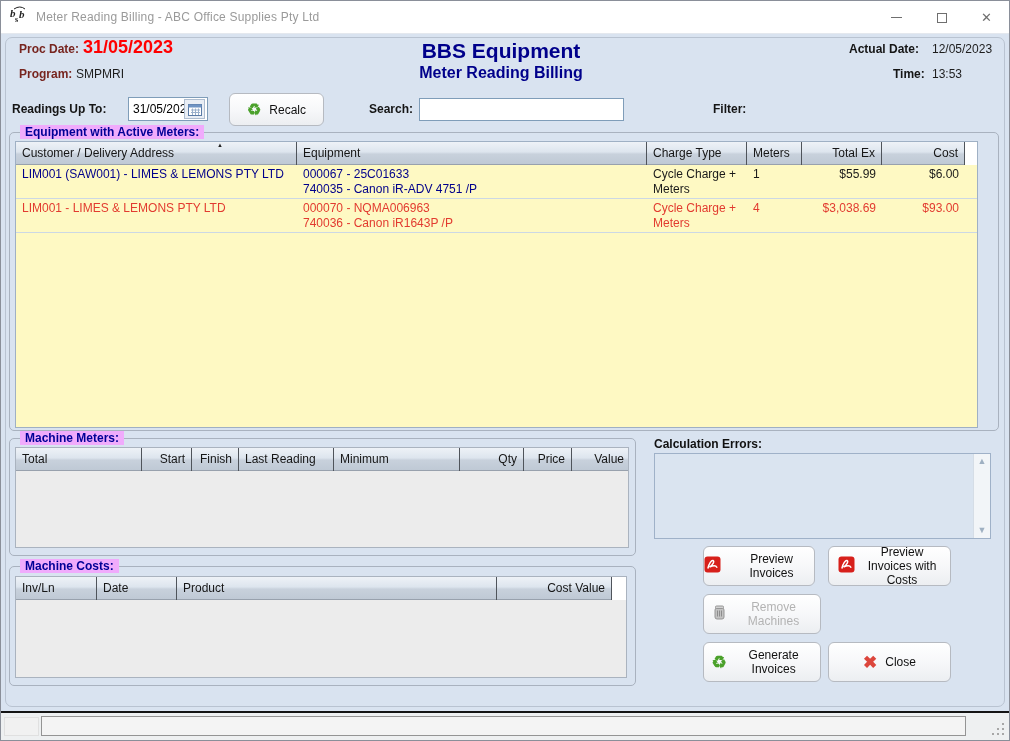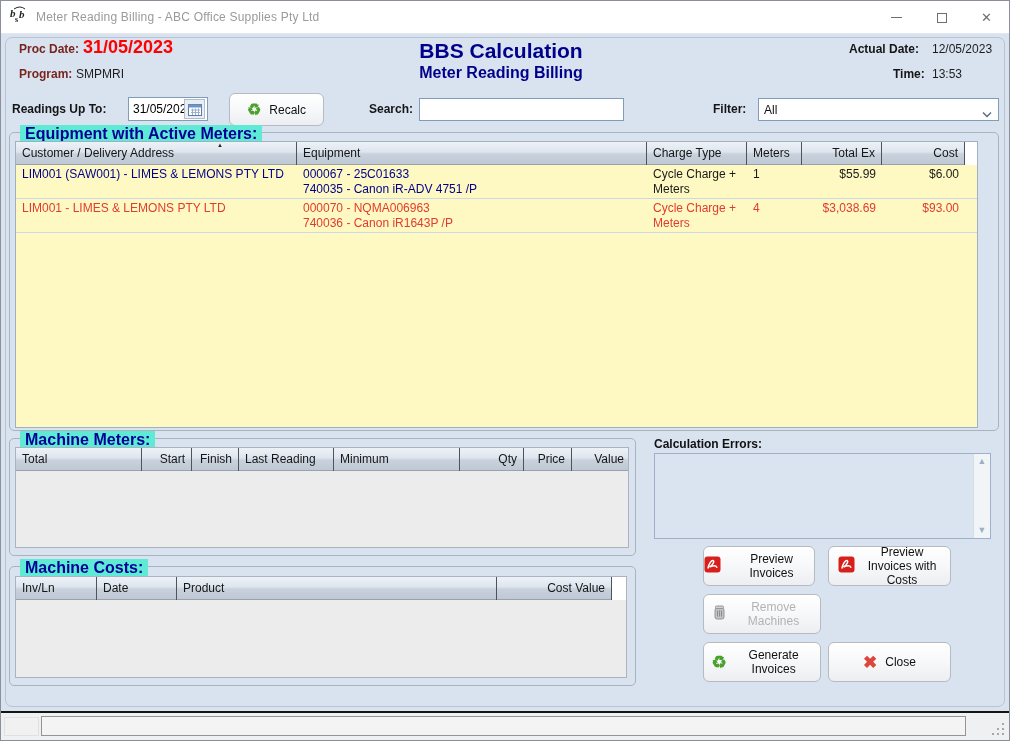--- a/index.html
+++ b/index.html
@@ -62,22 +62,22 @@
 
   .search-input { position:absolute; left:418px; top:97px; width:205px; height:23px;
                   border:1px solid #7f9db9; font:12px "Liberation Sans",sans-serif; padding:0 5px; outline:none; }
   .filter-select { position:absolute; left:757px; top:97px; width:241px; height:23px;
                    background:#fff; border:1px solid #7f9db9; display:flex; align-items:center;
                    font-size:12px; color:#111; padding-left:5px; cursor:pointer; }
   .filter-chevron { position:absolute; right:6px; top:8px; }
 
   
   .groupbox { position:absolute; border:1px solid #a9b2bf; border-radius:5px; }
-  .groupbox-title { position:absolute; top:-8px; left:10px; background:#5eead4; padding:0 5px;
-                    font-size:16px; font-weight:bold; color:#000096; white-space:nowrap; }
+  .groupbox-title { position:absolute; top:-8px; left:10px; background:#f0abfc; padding:0 5px;
+                    font-size:12px; font-weight:bold; color:#000096; white-space:nowrap; }
   .gb-equipment { left:8px; top:131px; width:990px; height:299px; }
   .gb-meters    { left:8px; top:437px; width:627px; height:118px; }
   .gb-costs     { left:8px; top:565px; width:627px; height:120px; }
 
   
   .tbl { position:absolute; border:1px solid #9fb0c4; background:#fff; overflow:hidden; }
   .tbl-hdr { position:relative; height:23px;
     background:linear-gradient(180deg,#eef2f7 0%,#dde5ee 45%,#c8d1dc 55%,#bfc9d5 100%);
     border-bottom:1px solid #98a1ad; }
   .hcell { position:absolute; top:0; height:23px; font-size:12px; color:#161616;
@@ -172,21 +172,21 @@
           <span class="glyph-close">✕</span>
         </div>
     </div>
   </div>
 
   <span class="lbl maroon" style="left:10px; top:41px;">Proc Date:</span>
   <span class="proc-date-value">31/05/2023</span>
   <span class="lbl maroon" style="left:10px; top:66px;">Program:</span>
   <span class="val" style="left:75px; top:66px;">SMPMRI</span>
 
-  <div class="app-title">BBS Calculation</div>
+  <div class="app-title">BBS Equipment</div>
   <div class="app-subtitle">Meter Reading Billing</div>
 
   <span class="lbl" style="left:848px; top:41px;">Actual Date:</span>
   <span class="val" style="left:931px; top:41px;">12/05/2023</span>
   <span class="lbl" style="left:892px; top:66px;">Time:</span>
   <span class="val" style="left:931px; top:66px;">13:53</span>
 
   <div class="main-panel"></div>
 
   <span class="lbl" style="left:11px; top:101px;">Readings Up To:</span>
@@ -207,28 +207,20 @@
 
   <div class="btn recalc-btn">
     <span class="recycle-ico small">♻</span>
     <span class="btn-label">Recalc</span>
   </div>
 
   <span class="lbl" style="left:368px; top:101px;">Search:</span>
   <input class="search-input" value="" style="">
 
   <span class="lbl" style="left:712px; top:101px;">Filter:</span>
-  <div class="filter-select">
-    <span>All</span>
-    <span class="filter-chevron">
-      <svg width="10" height="7" viewBox="0 0 10 7">
-          <polyline points="1,1.5 5,5.5 9,1.5" fill="none" stroke="#5a6a7a" stroke-width="1.4"></polyline>
-        </svg>
-    </span>
-  </div>
 
   <div class="groupbox gb-equipment">
     <span class="groupbox-title">Equipment with Active Meters:</span>
   </div>
 
   <div class="tbl equip-tbl">
     <div class="tbl-hdr">
       <div class="hcell" style="left:0; width:281px;">
         <span>Customer / Delivery Address</span>
         <span class="sort-arrow">▲</span>

